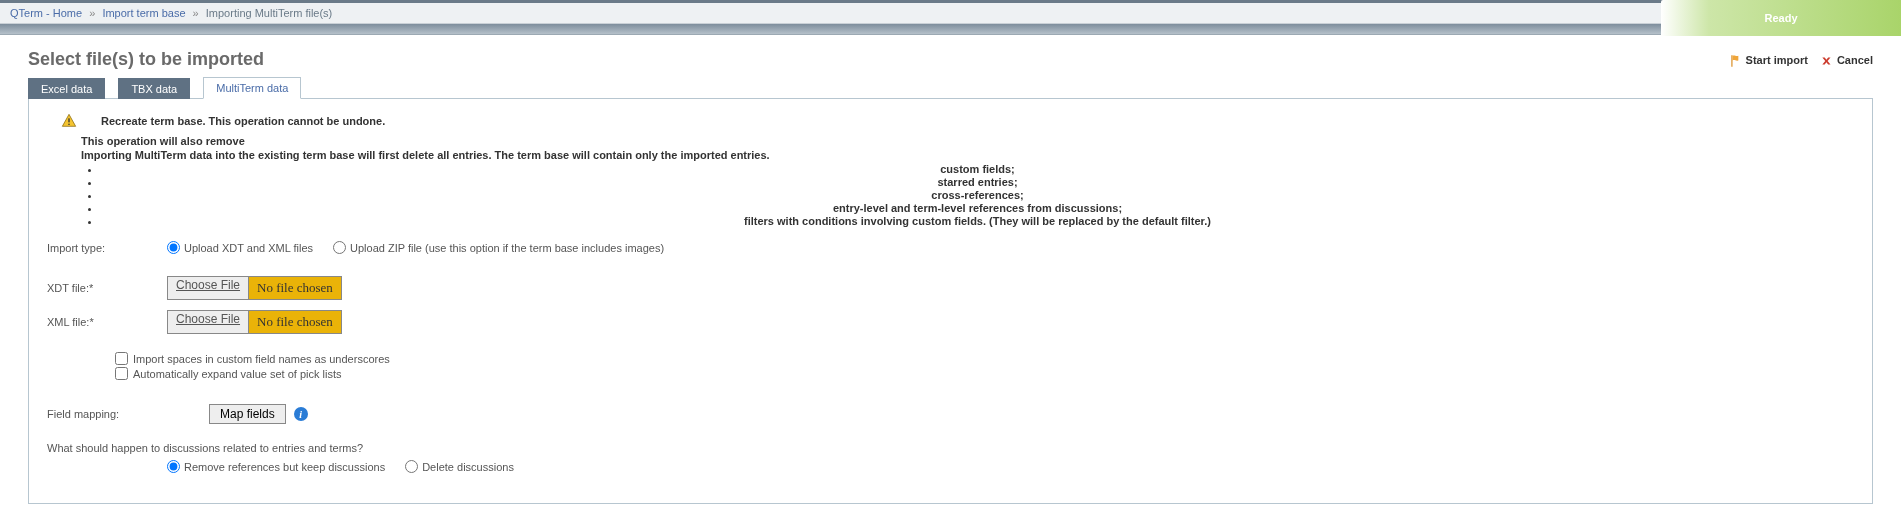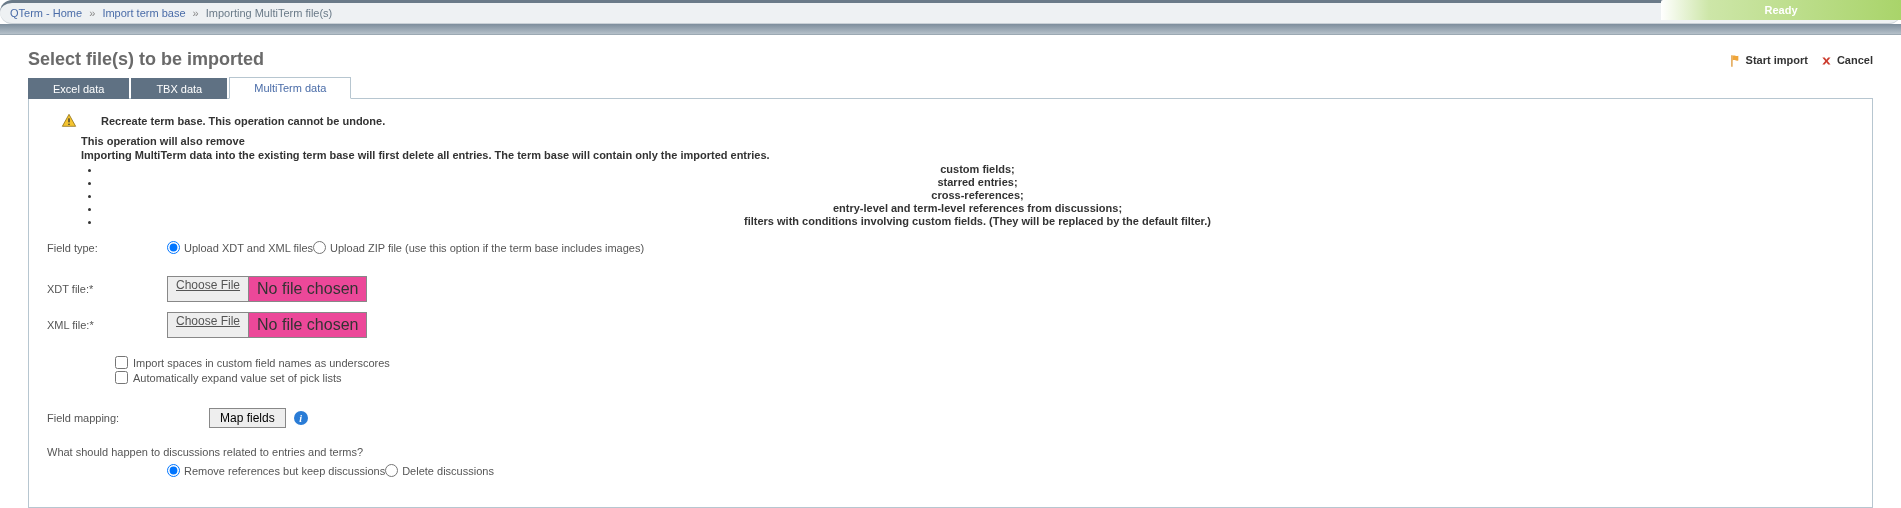--- a/index.html
+++ b/index.html
@@ -12,40 +12,39 @@
   }
   .topbar {
     background: #eef1f3;
     border-top: 3px solid #6a7a88;
     border-bottom: 1px solid #c9d0d6;
     padding: 2px 10px;
     display: flex;
     align-items: center;
     height: 16px;
     position: relative;
-    border-radius: 12px;
   }
   .breadcrumb {
     font-size: 11px;
     color: #6a7a88;
   }
   .breadcrumb a {
     color: #4a6ca8;
     text-decoration: none;
     cursor: pointer;
   }
   .breadcrumb .sep {
     color: #888;
     margin: 0 4px;
   }
   .ready-tab {
     position: absolute;
     right: 0;
     top: -3px;
-    height: 20px;
+    height: 36px;
     width: 240px;
     background: linear-gradient(90deg, #ffffff 0%, #cde6a8 20%, #a9d46a 100%);
     color: #fff;
     font-size: 11px;
     font-weight: bold;
     display: flex;
     align-items: center;
     justify-content: center;
     border-top-left-radius: 2px;
   }
@@ -80,27 +79,27 @@
     gap: 3px;
     cursor: pointer;
   }
   .icon-flag svg, .icon-x svg { width:14px; height:14px; }
   .tab-row {
     display: flex;
     align-items: flex-end;
     margin-top: 6px;
   }
   .tab {
-    padding: 4px 24px;
+    padding: 4px 12px;
     font-size: 11px;
     color: #fff;
     background: #5f7183;
     border: 1px solid #5f7183;
     border-bottom: none;
-    margin-right: 2px;
+    margin-right: 13px;
     cursor: pointer;
     position: relative;
     top: 1px;
   }
   .tab.active {
     background: #fff;
     color: #4a6ca8;
     border: 1px solid #b7c6d0;
     border-bottom: 1px solid #fff;
     z-index: 2;
@@ -139,20 +138,21 @@
     align-items: center;
     margin: 6px 0;
   }
   .form-label {
     width: 120px;
     color: #555;
     font-size: 11px;
   }
   .form-control {
     display: flex;
+    gap: 20px;
     font-size: 11px;
     color: #555;
   }
   .radio-opt {
     display: inline-flex;
     align-items: center;
     gap: 4px;
     cursor: pointer;
   }
   .radio-opt input { margin:0; }
@@ -166,23 +166,24 @@
   .file-btn {
     padding: 1px 8px;
     border-right: 1px solid #888;
     background: #eee;
     cursor: pointer;
     font-size: 12px;
     text-decoration: underline;
   }
   .file-status {
     padding: 3px 8px;
-    background: #ec4899;
+    background: #eab308;
     color: #333;
-    font-size: 16px;
+    font-size: 13px;
+    font-family: Liberation Serif, serif;
   }
   .check-row {
     display: flex;
     align-items: center;
     gap: 5px;
     margin: 2px 0 2px 68px;
     font-size: 11px;
     color: #555;
   }
   .check-row input { margin:0; }
@@ -285,21 +286,21 @@
     <div class="desc">Importing MultiTerm data into the existing term base will first delete all entries. The term base will contain only the imported entries.</div>
     <ul class="desc-list">
       <li>custom fields;</li>
       <li>starred entries;</li>
       <li>cross-references;</li>
       <li>entry-level and term-level references from discussions;</li>
       <li>filters with conditions involving custom fields. (They will be replaced by the default filter.)</li>
     </ul>
 
     <div class="form-row">
-      <div class="form-label">Field type:</div>
+      <div class="form-label">Import type:</div>
       <div class="form-control">
         <label class="radio-opt">
           <input type="radio" name="imptype" checked="" style="">
           <span>Upload XDT and XML files</span>
         </label>
         <label class="radio-opt">
           <input type="radio" name="imptype" style="">
           <span>Upload ZIP file (use this option if the term base includes images)</span>
         </label>
       </div>

